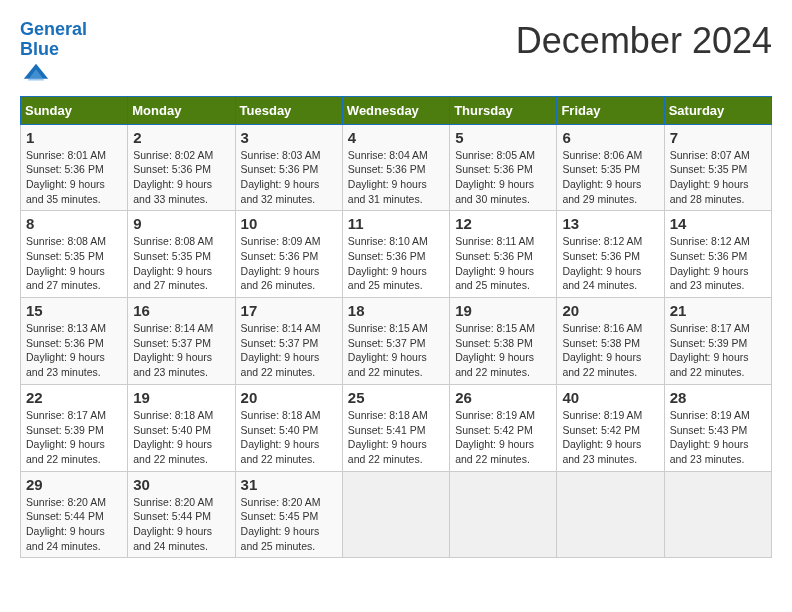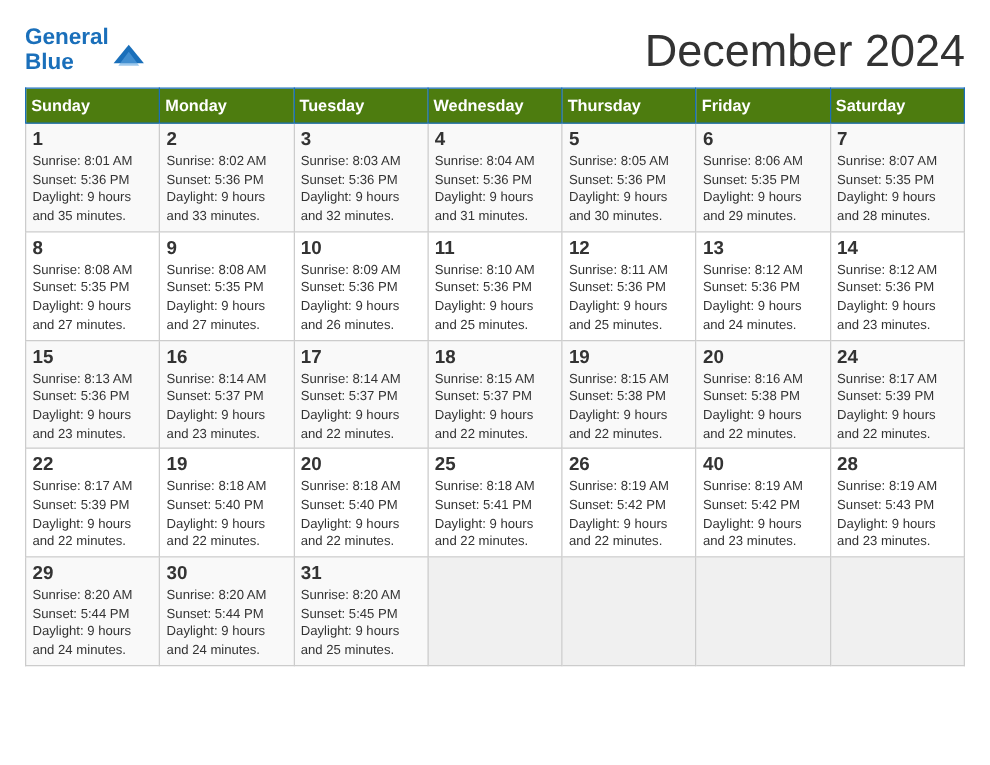--- a/index.html
+++ b/index.html
@@ -11,22 +11,23 @@
       padding: 20px;
     }
     .header {
       display: flex;
       justify-content: space-between;
       align-items: flex-start;
       margin-bottom: 8px;
     }
     .logo {
       display: flex;
-      align-items: flex-end;
+      align-items: flex-start;
       gap: 0;
+      flex-direction: column;
     }
     .logo-text {
       font-size: 18px;
       font-weight: bold;
       color: #333;
       line-height: 1.1;
     }
     .logo-text span {
       color: #1a6fba;
     }
@@ -140,21 +141,21 @@
         <td><span class="day-num">13</span><span class="day-info">Sunrise: 8:12 AM<br>Sunset: 5:36 PM<br>Daylight: 9 hours and 24 minutes.</span></td>
         <td><span class="day-num">14</span><span class="day-info">Sunrise: 8:12 AM<br>Sunset: 5:36 PM<br>Daylight: 9 hours and 23 minutes.</span></td>
       </tr>
       <tr>
         <td><span class="day-num">15</span><span class="day-info">Sunrise: 8:13 AM<br>Sunset: 5:36 PM<br>Daylight: 9 hours and 23 minutes.</span></td>
         <td><span class="day-num">16</span><span class="day-info">Sunrise: 8:14 AM<br>Sunset: 5:37 PM<br>Daylight: 9 hours and 23 minutes.</span></td>
         <td><span class="day-num">17</span><span class="day-info">Sunrise: 8:14 AM<br>Sunset: 5:37 PM<br>Daylight: 9 hours and 22 minutes.</span></td>
         <td><span class="day-num">18</span><span class="day-info">Sunrise: 8:15 AM<br>Sunset: 5:37 PM<br>Daylight: 9 hours and 22 minutes.</span></td>
         <td><span class="day-num">19</span><span class="day-info">Sunrise: 8:15 AM<br>Sunset: 5:38 PM<br>Daylight: 9 hours and 22 minutes.</span></td>
         <td><span class="day-num">20</span><span class="day-info">Sunrise: 8:16 AM<br>Sunset: 5:38 PM<br>Daylight: 9 hours and 22 minutes.</span></td>
-        <td><span class="day-num">24</span><span class="day-info">Sunrise: 8:17 AM<br>Sunset: 5:39 PM<br>Daylight: 9 hours and 22 minutes.</span></td>
+        <td><span class="day-num">21</span><span class="day-info">Sunrise: 8:17 AM<br>Sunset: 5:39 PM<br>Daylight: 9 hours and 22 minutes.</span></td>
       </tr>
       <tr>
         <td><span class="day-num">22</span><span class="day-info">Sunrise: 8:17 AM<br>Sunset: 5:39 PM<br>Daylight: 9 hours and 22 minutes.</span></td>
         <td><span class="day-num">19</span><span class="day-info">Sunrise: 8:18 AM<br>Sunset: 5:40 PM<br>Daylight: 9 hours and 22 minutes.</span></td>
         <td><span class="day-num">20</span><span class="day-info">Sunrise: 8:18 AM<br>Sunset: 5:40 PM<br>Daylight: 9 hours and 22 minutes.</span></td>
         <td><span class="day-num">25</span><span class="day-info">Sunrise: 8:18 AM<br>Sunset: 5:41 PM<br>Daylight: 9 hours and 22 minutes.</span></td>
         <td><span class="day-num">26</span><span class="day-info">Sunrise: 8:19 AM<br>Sunset: 5:42 PM<br>Daylight: 9 hours and 22 minutes.</span></td>
         <td><span class="day-num">40</span><span class="day-info">Sunrise: 8:19 AM<br>Sunset: 5:42 PM<br>Daylight: 9 hours and 23 minutes.</span></td>
         <td><span class="day-num">28</span><span class="day-info">Sunrise: 8:19 AM<br>Sunset: 5:43 PM<br>Daylight: 9 hours and 23 minutes.</span></td>
       </tr>

